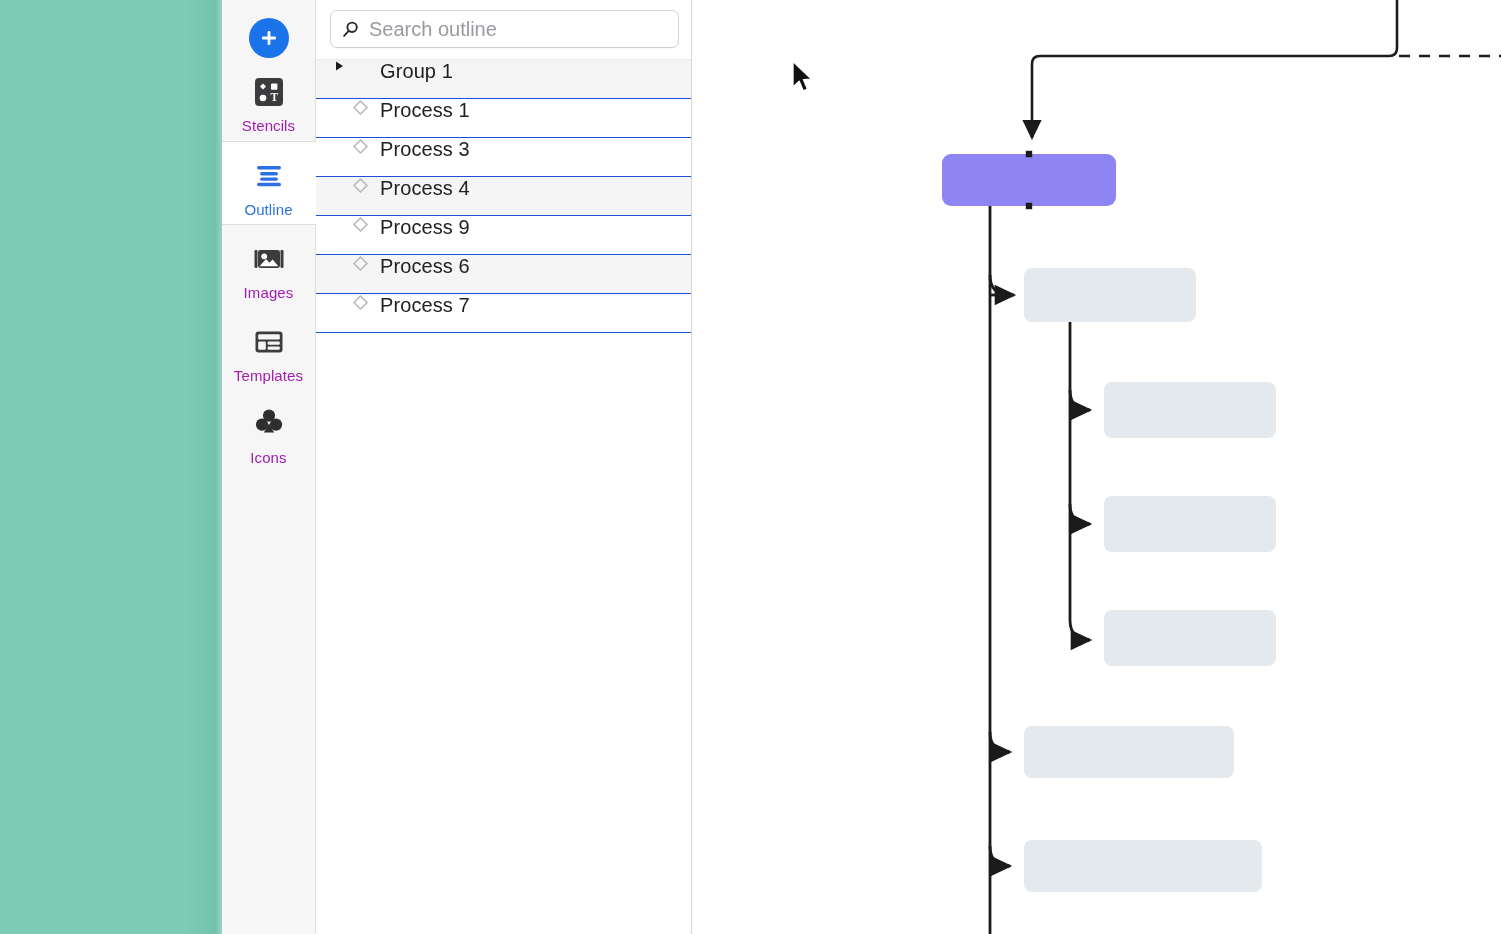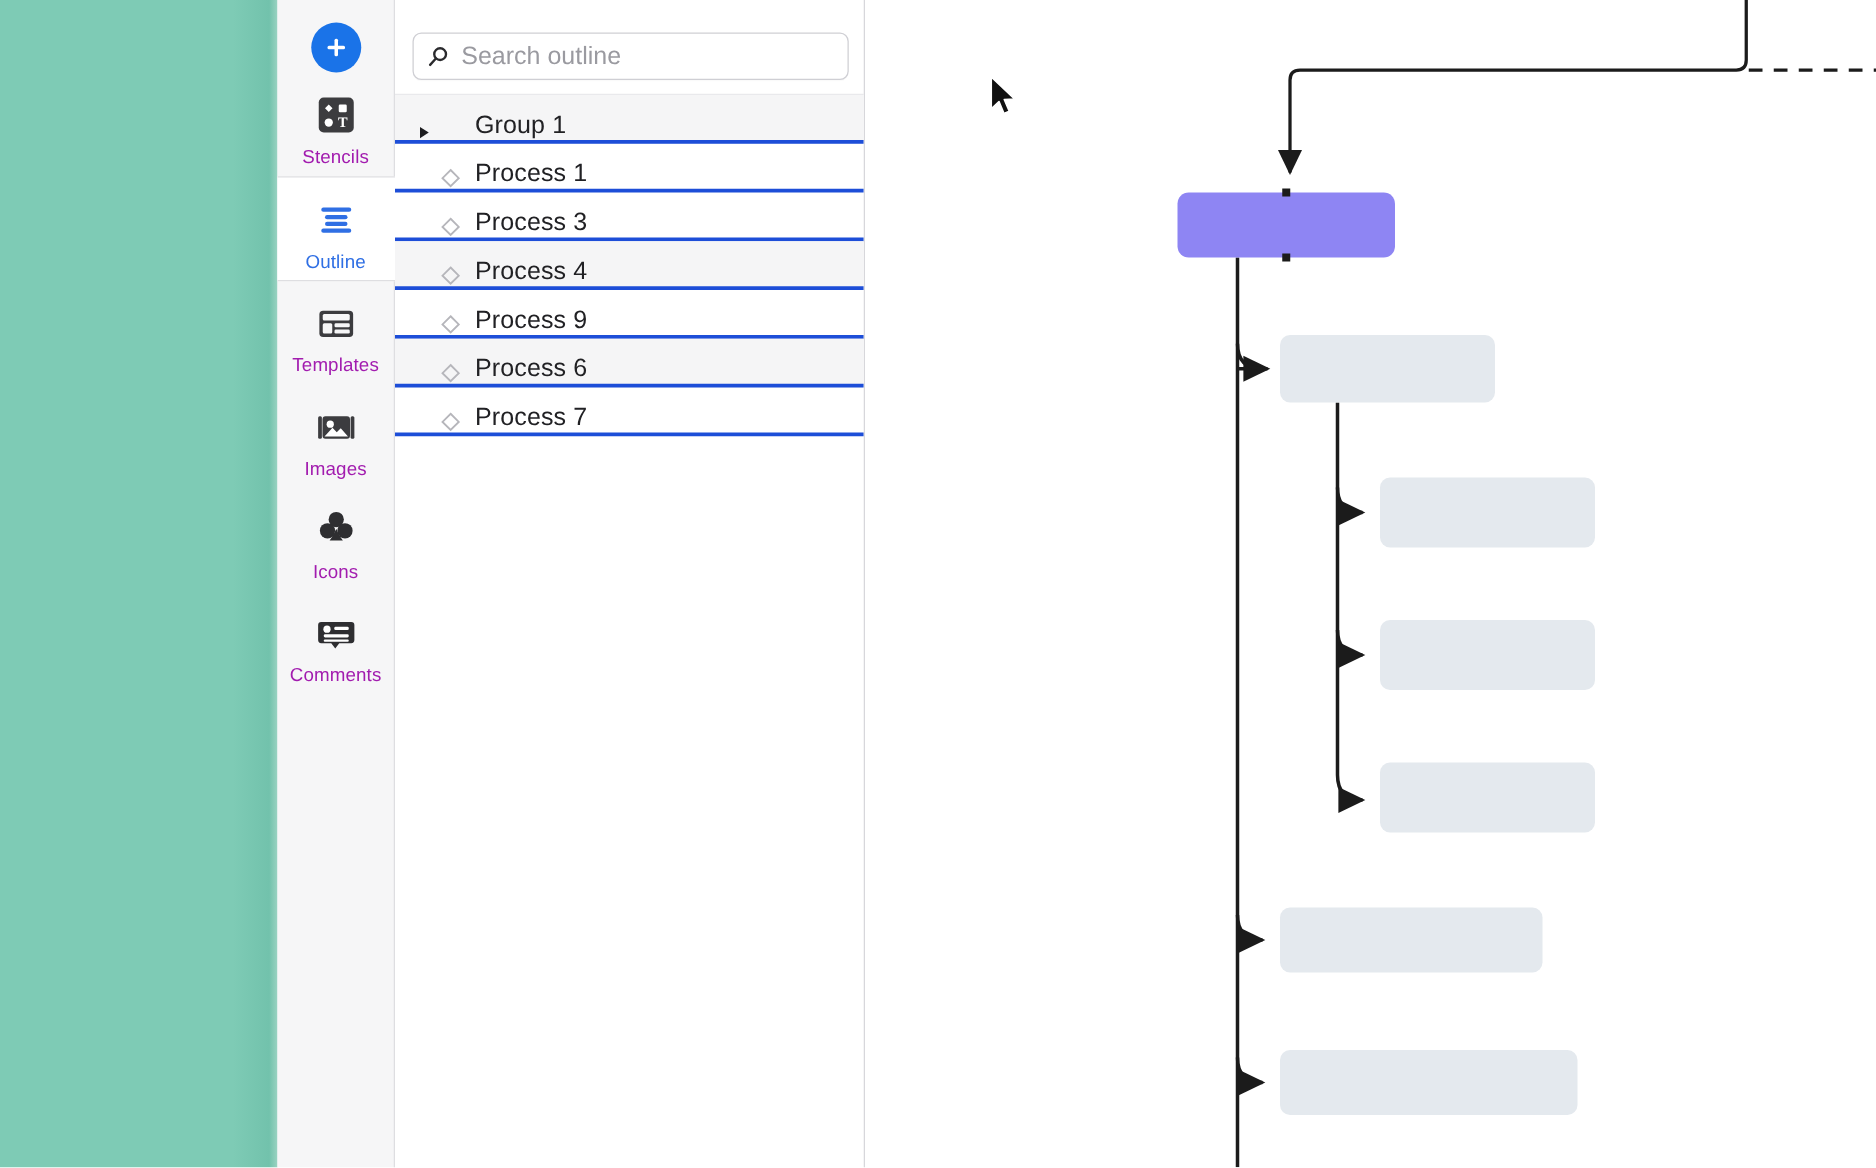--- a/index.html
+++ b/index.html
@@ -42,38 +42,38 @@
   }
   .rail-item.active { background: #ffffff; border-top: 1px solid #dedee1; border-bottom: 1px solid #dedee1; justify-content: space-between; }
   .rail-item.active .rlabel { color: #2f6fe4; }
 
   
   .panel {
     position: absolute; left: 316px; top: 0; width: 376px; height: 934px;
     background: #ffffff; border-right: 1px solid #d7d7db;
     display: flex; flex-direction: column;
   }
-  .search-wrap { padding: 26px 12px 11px 14px; }
+  .search-wrap { padding: 10px 12px 11px 14px; }
   .search-box {
     height: 38px; border: 1px solid #cfcfd4; border-radius: 7px;
     background: #ffffff; display: flex; align-items: center; padding: 0 10px;
     box-shadow: 0 1px 0 rgba(0,0,0,.02);
   }
   .search-box svg { flex: 0 0 auto; margin-right: 9px; }
   .search-input {
     border: 0; outline: 0; background: transparent; width: 100%;
     font-family: "Liberation Sans", sans-serif; font-size: 20px; color: #222;
   }
   .search-input::placeholder { color: #9a9aa0; }
 
   .outline-list { flex: 1 1 auto; overflow: hidden; border-top: 1px solid #e9e9ec; }
   .ol-row {
-    height: 39px; display: flex; align-items: flex-end;
+    height: 39px; display: flex; align-items: flex-start;
     padding-left: 18px; cursor: pointer;
-    border-bottom: 3px solid #1d4ed8;
+    border-bottom: 1px solid #1d4ed8;
   }
   .ol-row.shade { background: #f5f5f6; }
   .ol-row .twisty {
     width: 18px; display: flex; align-items: center; justify-content: flex-start;
   }
   .ol-row .glyph { width: 28px; display: flex; align-items: center; }
   .ol-row .olabel {
     font-size: 20px; color: #212124; letter-spacing: .1px;
   }
 
@@ -125,69 +125,57 @@
             <rect x="8" y="26.8" width="24" height="3.4" rx="1.7"></rect>
           </g>
         </svg>
       </span>
       <span class="rlabel">Outline</span>
     </div>
 
     <div class="rail-item">
       <span class="ricon">
         <svg width="40" height="40" viewBox="0 0 40 40">
+          <rect x="5.5" y="11" width="3" height="18" rx="1.2" fill="#3c3c3f"></rect>
+          <rect x="31.5" y="11" width="3" height="18" rx="1.2" fill="#3c3c3f"></rect>
+          <rect x="9" y="11" width="22" height="18" rx="2.4" fill="#3c3c3f"></rect>
+          <circle cx="15.2" cy="17.3" r="2.9" fill="#fff"></circle>
+          <path d="M10.6 27.2l6.4-7.1 3.4 3.7 3.2-3.3 5.8 6.7z" fill="#fff"></path>
+        </svg>
+      </span>
+      <span class="rlabel">Images</span>
+    </div>
+
+    <div class="rail-item">
+      <span class="ricon">
+        <svg width="40" height="40" viewBox="0 0 40 40">
           <rect x="6.5" y="9.5" width="27" height="21" rx="3" fill="#3c3c3f"></rect>
           <rect x="9.2" y="12.2" width="21.6" height="5.2" rx="1.2" fill="#f6f6f7"></rect>
           <rect x="9.2" y="19.6" width="7.6" height="8.2" rx="1.2" fill="#f6f6f7"></rect>
           <rect x="18.6" y="19.6" width="12.2" height="3.2" rx="1.1" fill="#f6f6f7"></rect>
           <rect x="18.6" y="24.6" width="12.2" height="3.2" rx="1.1" fill="#f6f6f7"></rect>
         </svg>
       </span>
       <span class="rlabel">Templates</span>
     </div>
 
     <div class="rail-item">
       <span class="ricon">
         <svg width="40" height="40" viewBox="0 0 40 40">
-          <rect x="5.5" y="11" width="3" height="18" rx="1.2" fill="#3c3c3f"></rect>
-          <rect x="31.5" y="11" width="3" height="18" rx="1.2" fill="#3c3c3f"></rect>
-          <rect x="9" y="11" width="22" height="18" rx="2.4" fill="#3c3c3f"></rect>
-          <circle cx="15.2" cy="17.3" r="2.9" fill="#fff"></circle>
-          <path d="M10.6 27.2l6.4-7.1 3.4 3.7 3.2-3.3 5.8 6.7z" fill="#fff"></path>
-        </svg>
-      </span>
-      <span class="rlabel">Images</span>
-    </div>
-
-    <div class="rail-item">
-      <span class="ricon">
-        <svg width="40" height="40" viewBox="0 0 40 40">
           <g fill="#2e2e31">
             <circle cx="20" cy="11.6" r="6.1"></circle>
             <circle cx="13" cy="20.6" r="6.1"></circle>
             <circle cx="27" cy="20.6" r="6.1"></circle>
             <path d="M20 19c-1.6 3.6-3.1 6.7-5.3 9.4h10.6C23.1 25.7 21.6 22.6 20 19z"></path>
           </g>
         </svg>
       </span>
       <span class="rlabel">Icons</span>
     </div>
 
-    <div class="rail-item">
-      <span class="ricon">
-        <svg width="40" height="40" viewBox="0 0 40 40">
-          <path d="M8 10.5h24a2.5 2.5 0 0 1 2.5 2.5v12a2.5 2.5 0 0 1-2.5 2.5h-9.6l-3.2 4.2-3.2-4.2H8A2.5 2.5 0 0 1 5.5 25V13A2.5 2.5 0 0 1 8 10.5z" fill="#2e2e31"></path>
-          <circle cx="12.6" cy="16.3" r="2.9" fill="#fff"></circle>
-          <rect x="18.4" y="14.4" width="11.6" height="2.6" rx="1.1" fill="#fff"></rect>
-          <rect x="10" y="20.3" width="20" height="2.6" rx="1.1" fill="#fff"></rect>
-          <rect x="10" y="24.5" width="20" height="1.9" rx=".9" fill="#fff"></rect>
-        </svg>
-      </span>
-      <span class="rlabel">Comments</span>
-    </div>
 
   </div>
 
   <div class="panel">
 
     <div class="search-wrap">
       <div class="search-box">
         <svg width="19" height="19" viewBox="0 0 19 19">
           <circle cx="11.1" cy="7.3" r="4.7" fill="none" stroke="#2a2a2d" stroke-width="1.9"></circle>
           <line x1="7.7" y1="10.8" x2="3.1" y2="15.9" stroke="#2a2a2d" stroke-width="1.9" stroke-linecap="round"></line>

